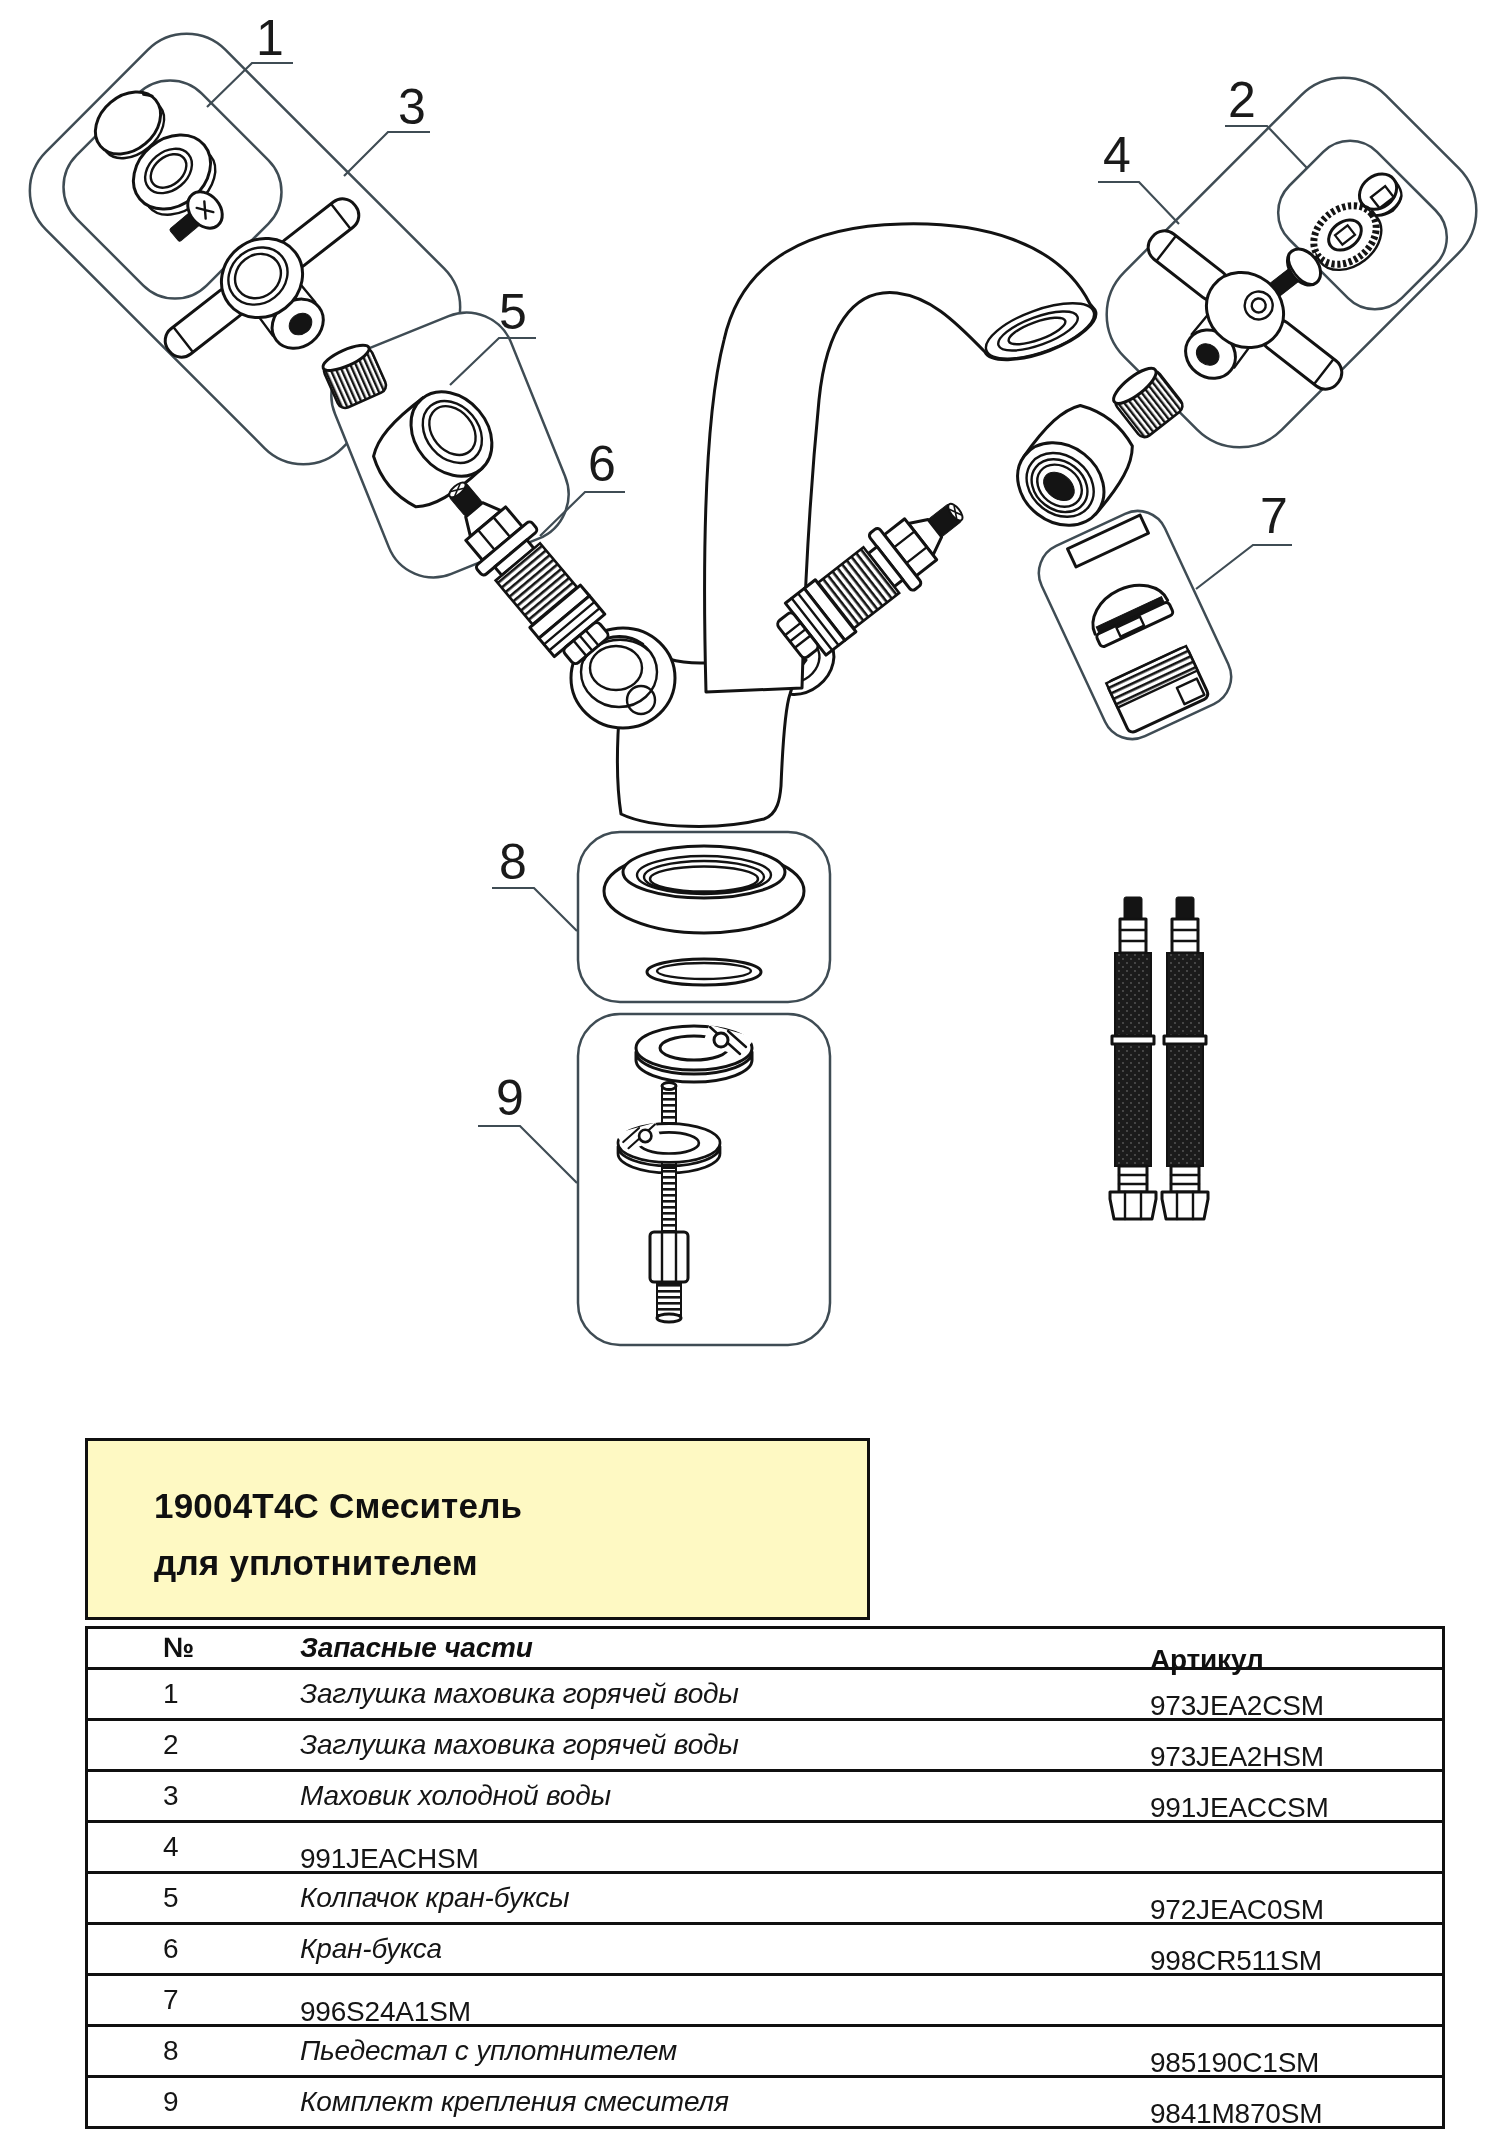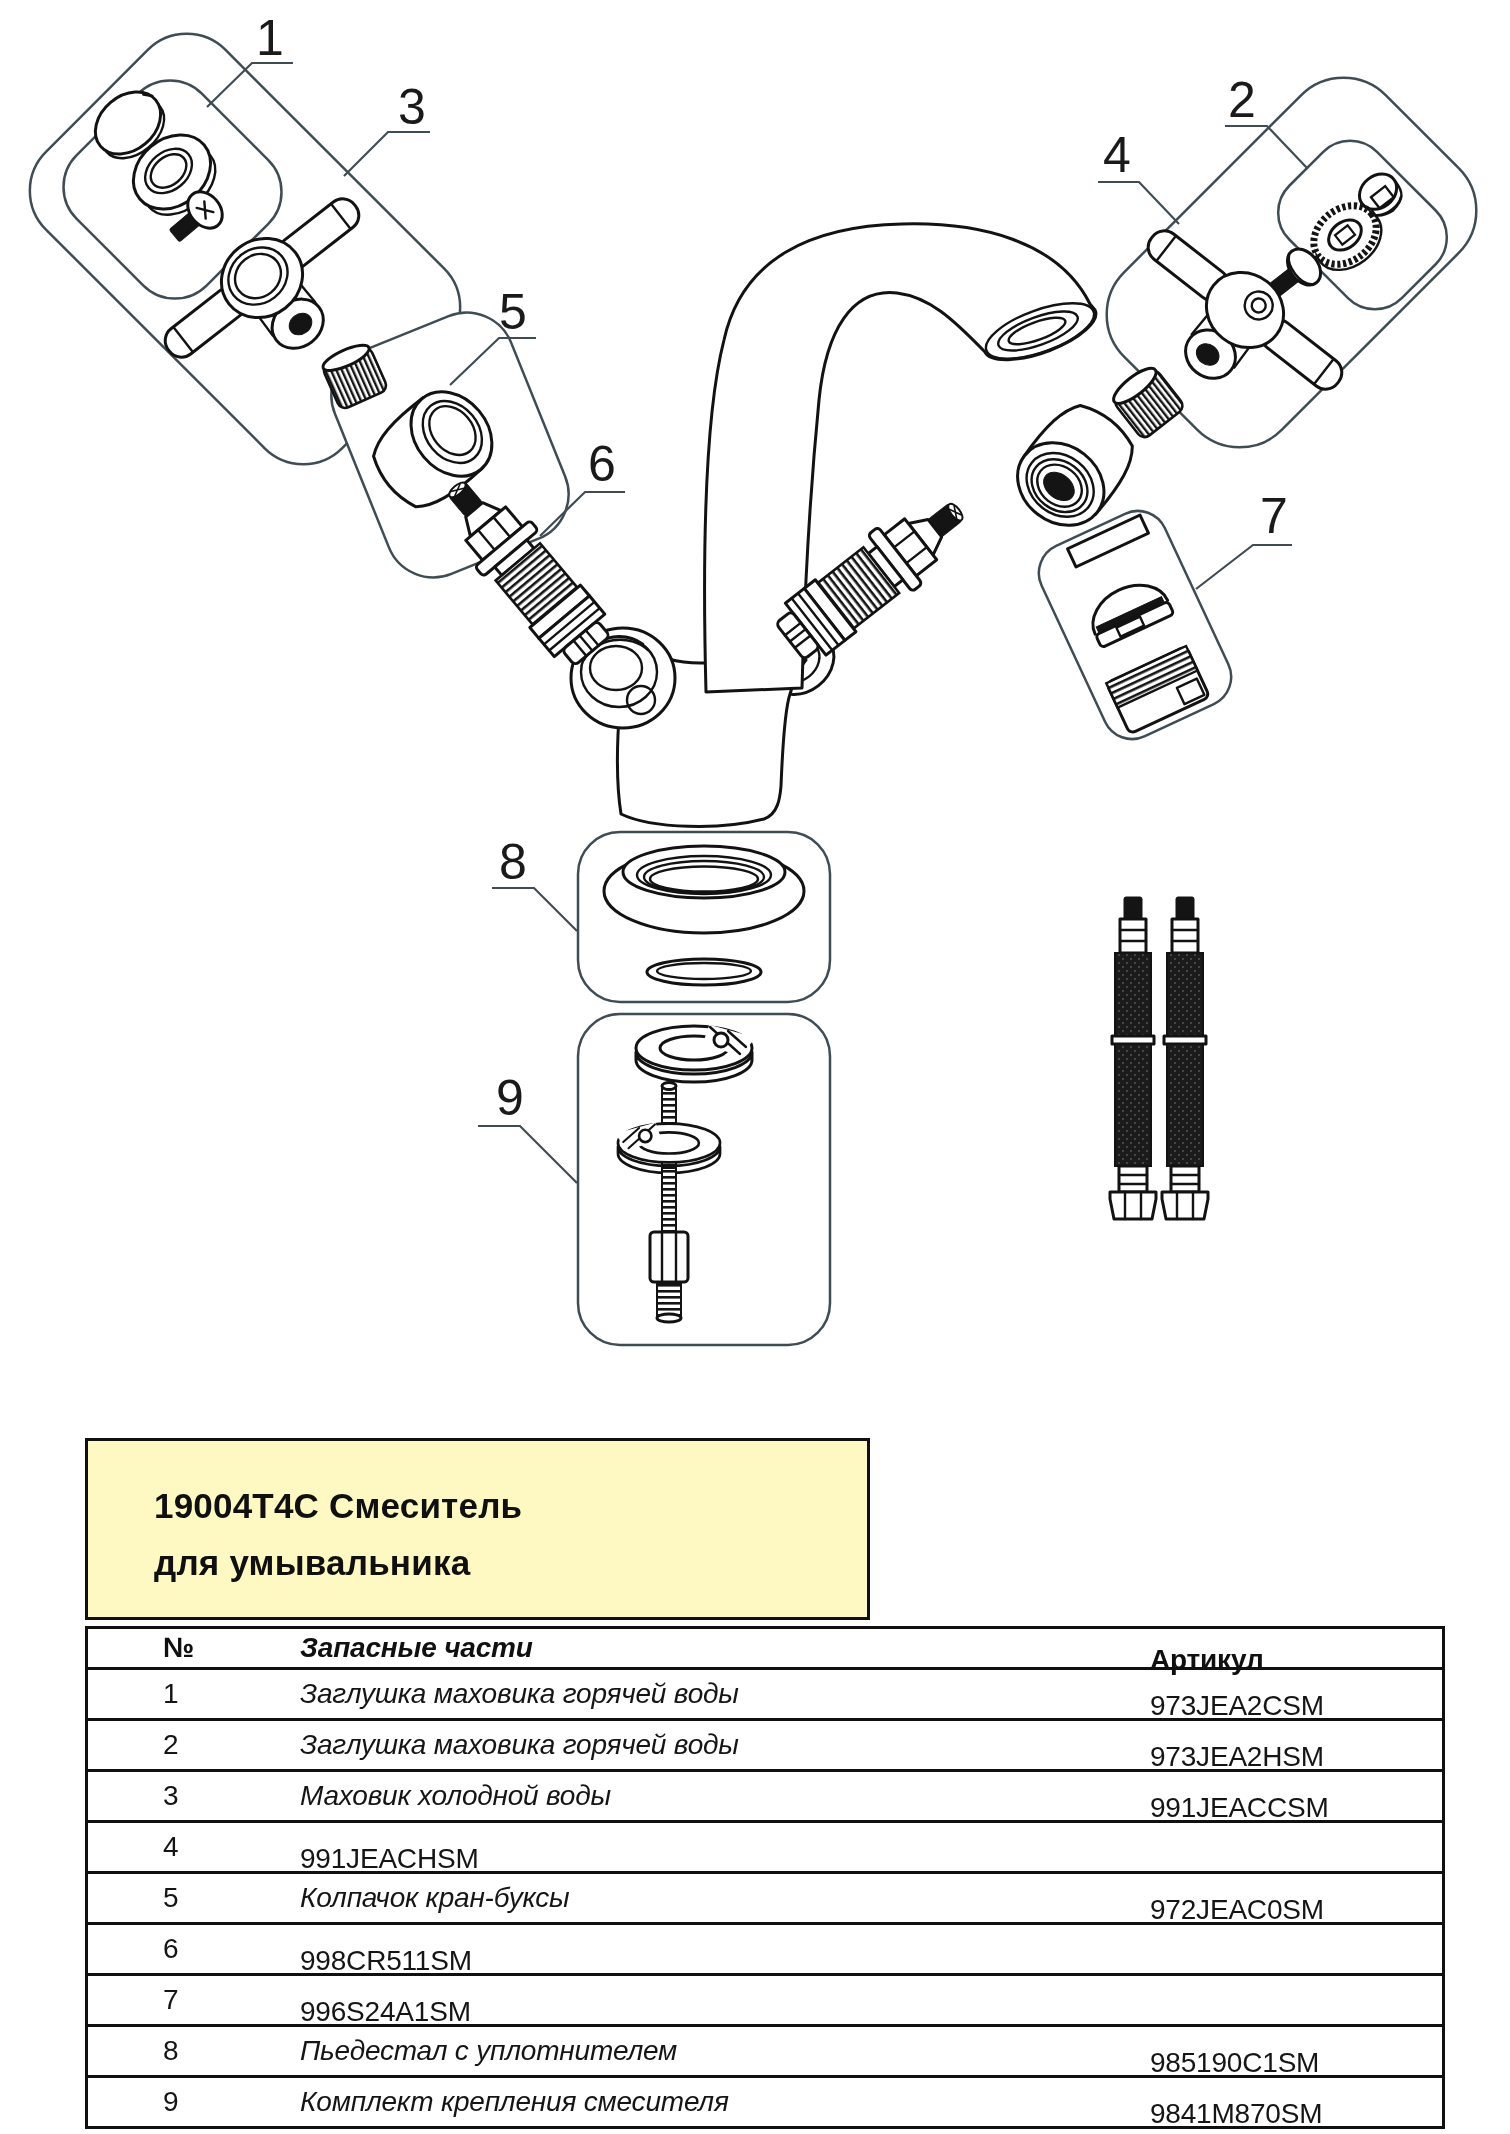--- a/index.html
+++ b/index.html
@@ -299,21 +299,21 @@
       <text class="callout" x="1117" y="155">4</text>
       <text class="callout" x="513" y="312">5</text>
       <text class="callout" x="602" y="464">6</text>
       <text class="callout" x="1274" y="516">7</text>
       <text class="callout" x="513" y="862">8</text>
       <text class="callout" x="510" y="1098">9</text>
     </g>
   </svg>
 
   <div class="titlebox">
-    <div class="t"><span>19004T4C Смеситель</span><br><span>для умывальника</span></div>
+    <div class="t"><span>19004T4C Смеситель</span><br><span>для уплотнителем</span></div>
   </div>
 
   <div class="parts-table">
     <div class="prow header">
       <div class="c-num">№</div>
       <div class="c-name">Запасные части</div>
       <div class="c-art">Артикул</div>
     </div>
     <div>
         <div class="prow">
@@ -335,20 +335,21 @@
       <div class="c-num">4</div>
       <div class="c-art">991JEACHSM</div>
     </div>
         <div class="prow">
       <div class="c-num">5</div>
       <div class="c-name">Колпачок кран-буксы</div>
       <div class="c-art">972JEAC0SM</div>
     </div>
         <div class="prow">
       <div class="c-num">6</div>
+      <div class="c-name">Кран-букса</div>
       <div class="c-art">998CR511SM</div>
     </div>
         <div class="prow">
       <div class="c-num">7</div>
       <div class="c-art">996S24A1SM</div>
     </div>
         <div class="prow">
       <div class="c-num">8</div>
       <div class="c-name">Пьедестал с уплотнителем</div>
       <div class="c-art">985190C1SM</div>

